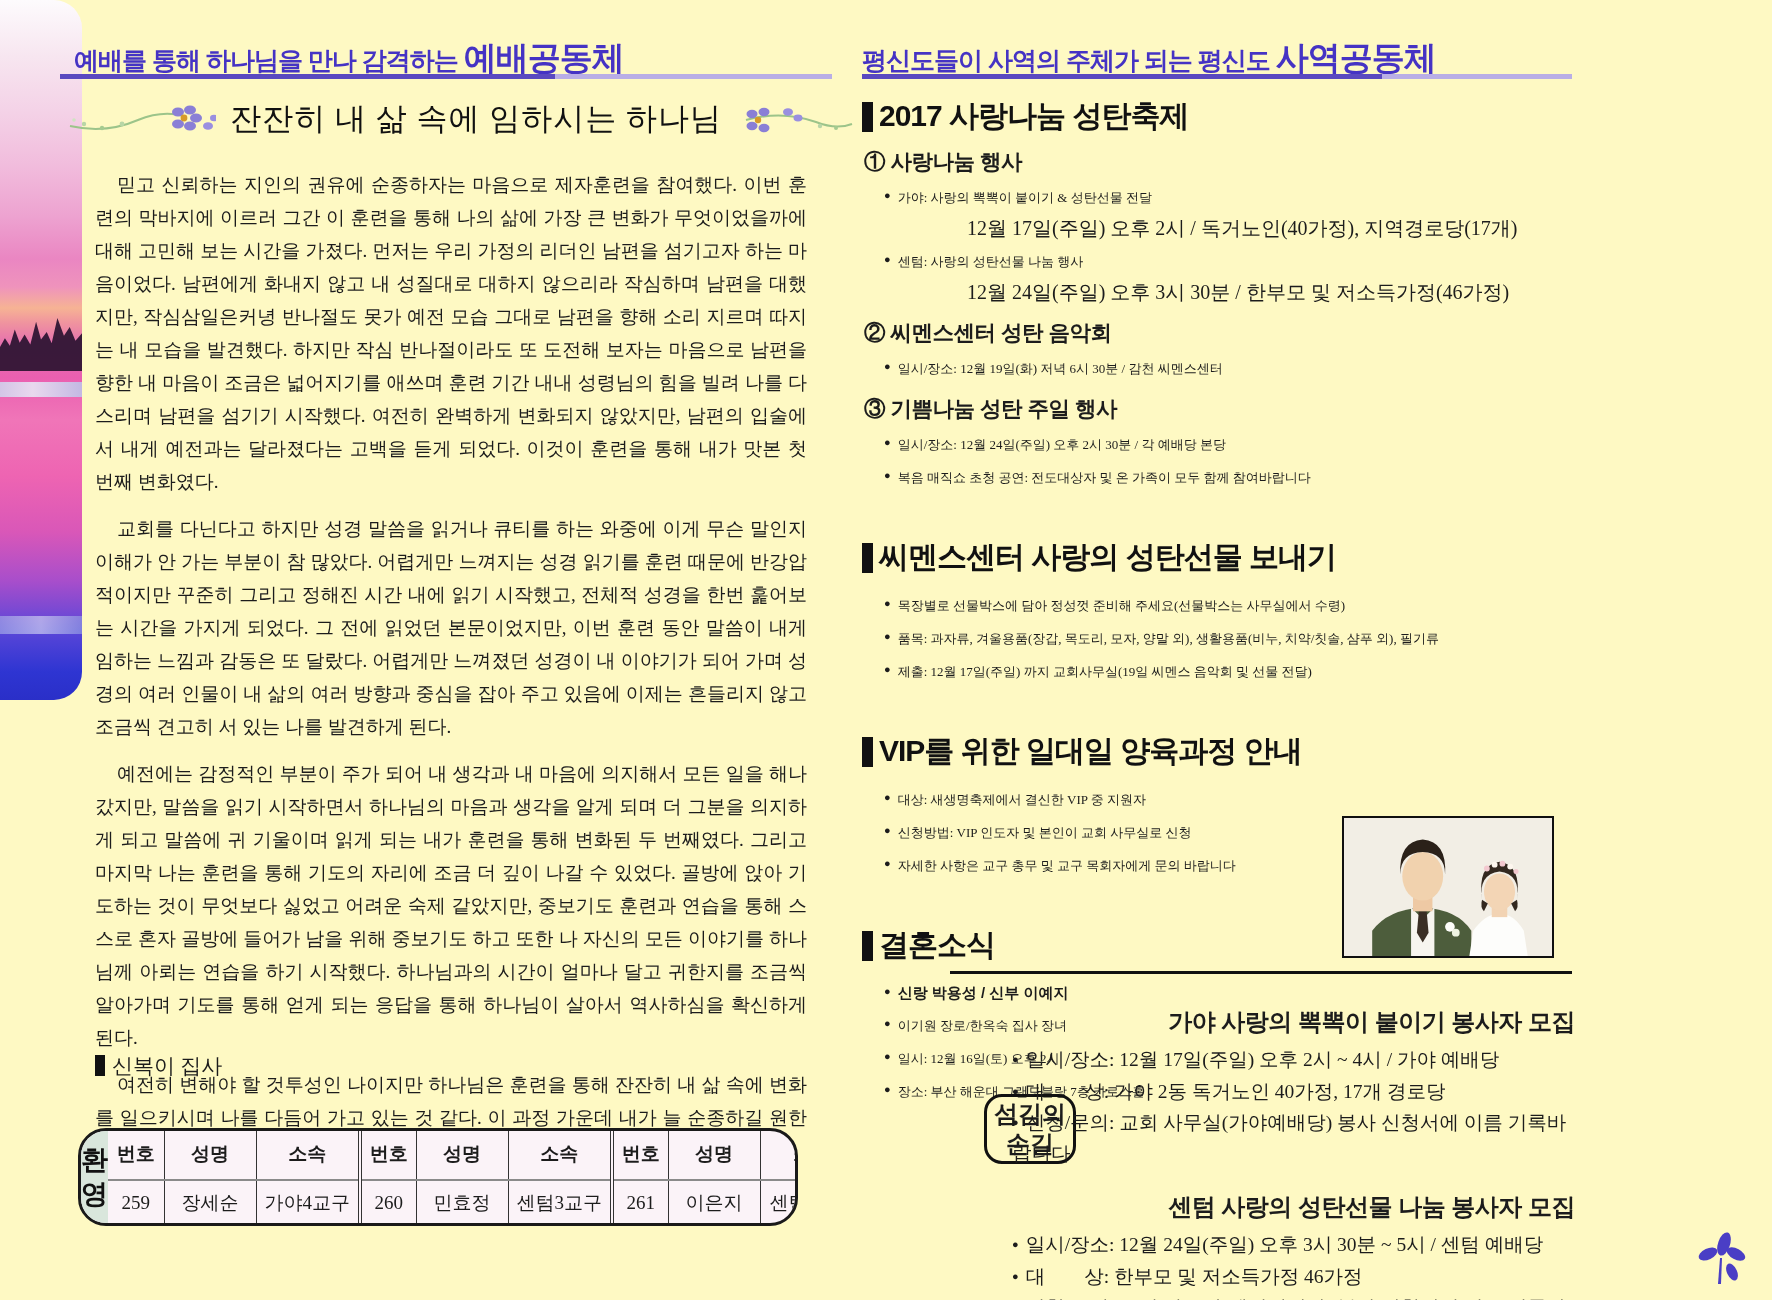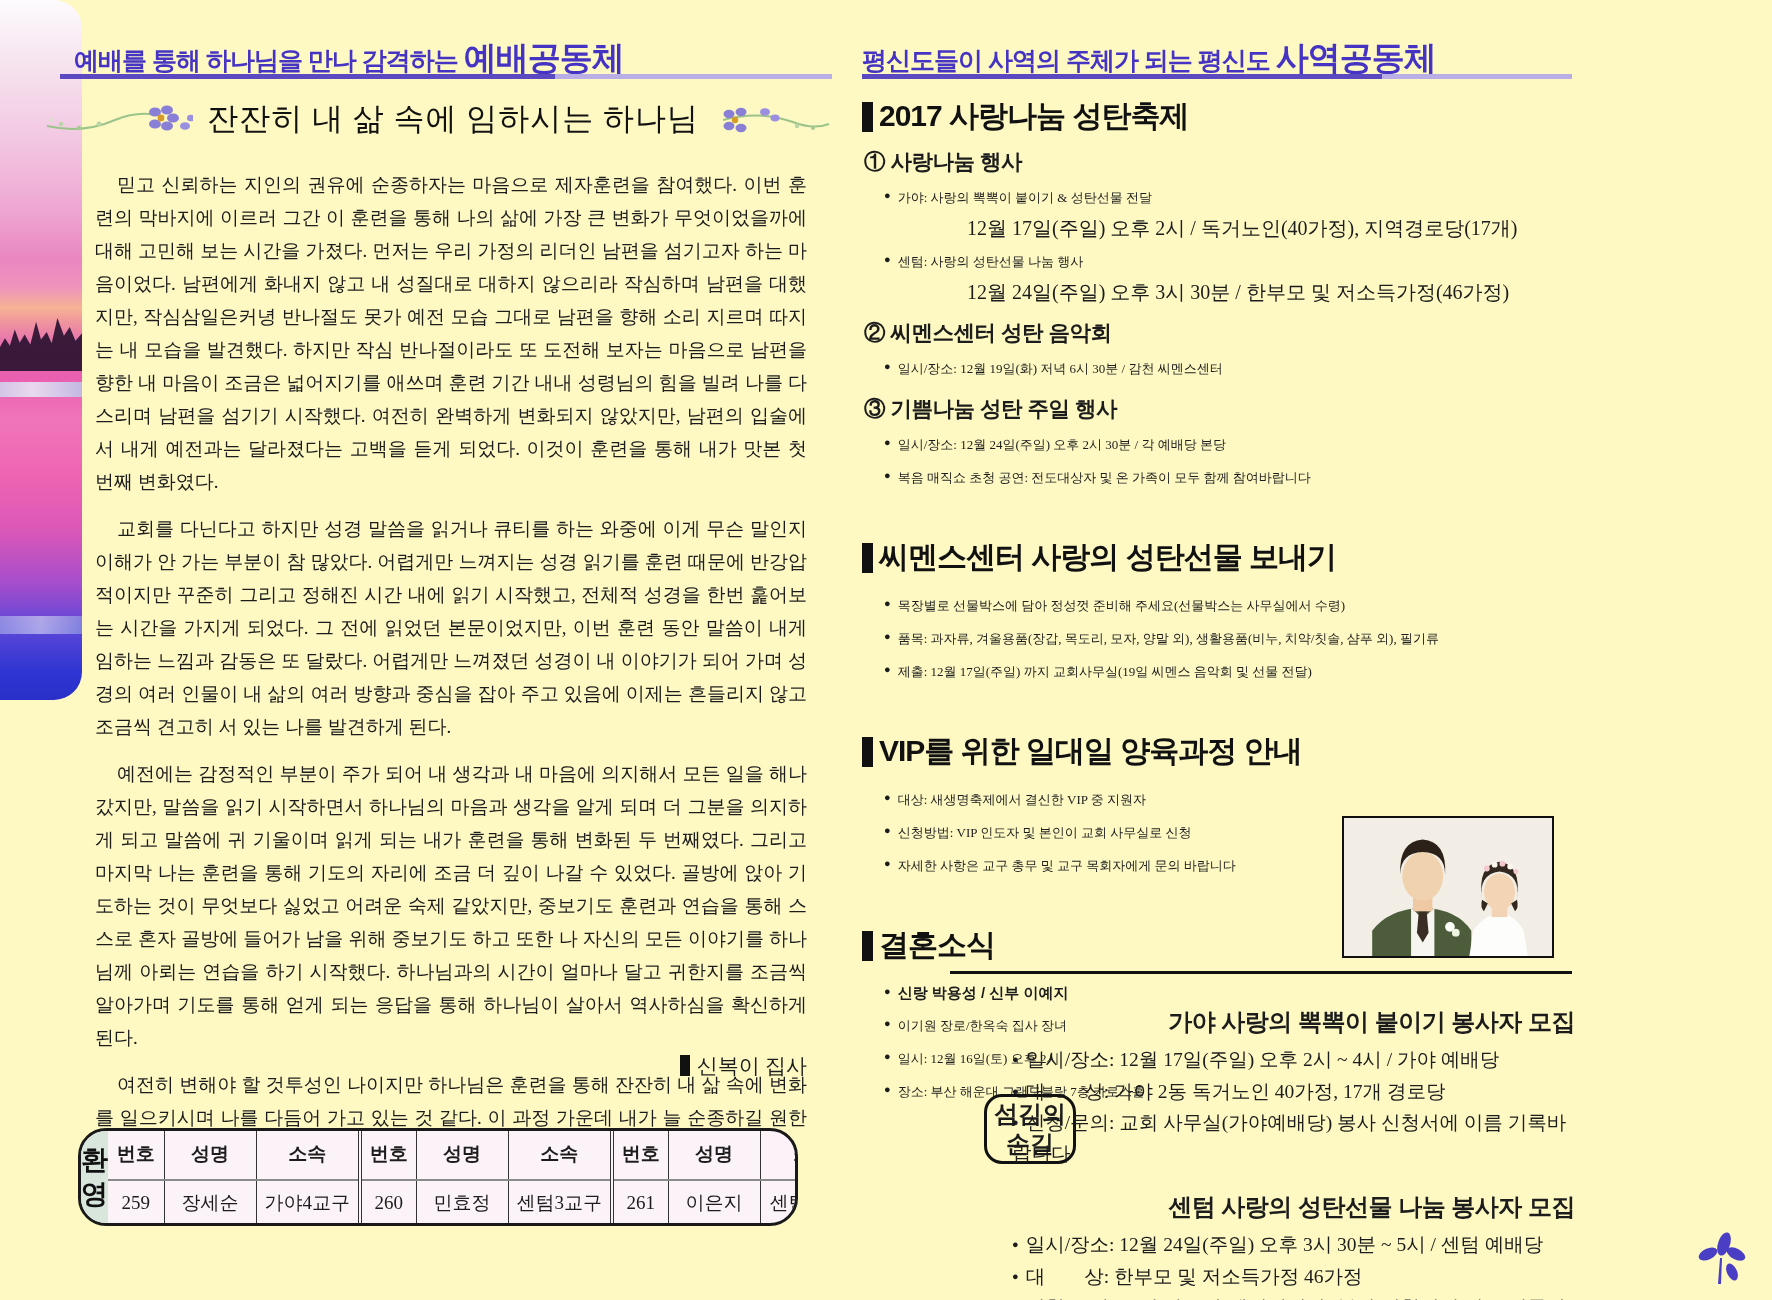--- a/index.html
+++ b/index.html
@@ -46,34 +46,34 @@
   
   .col-head { position: absolute; font-family: "Liberation Sans", sans-serif; color:#4533c4; white-space: nowrap; }
   .col-head .pre  { font-size: 25px; font-weight: bold; letter-spacing: -1px; }
   .col-head .emph { font-size: 33px; font-weight: bold; letter-spacing: -1px; }
   .head-rule { position: absolute; height: 5px; }
   .head-rule .dark  { position:absolute; left:0; top:0; height:100%; background:#5a49c0; }
   .head-rule .light { position:absolute; top:0; height:100%; background:#b9aee6; }
 
   
   .doc-title-row {
-    position: absolute; left: 83px; top: 98px; width: 710px;
+    position: absolute; left: 106px; top: 98px; width: 710px;
     display: flex; align-items: center; justify-content: center; gap: 14px;
   }
   .doc-title { font-size: 31px; letter-spacing: 1px; color:#111; white-space: nowrap; }
   .ornament { flex: 0 0 auto; }
 
   .essay {
     position: absolute; left: 95px; top: 168px; width: 712px;
     font-size: 19px; line-height: 33px; text-align: justify;
   }
   .essay p { text-indent: 22px; margin-bottom: 14px; }
   .signature {
     position: absolute; left: 95px; top: 1052px; width: 712px;
-    text-align: right; font-size: 21px;
+    text-align: left; font-size: 21px;
   }
   .bar {
     display: inline-block; width: 10px; height: 21px; background: #111;
     vertical-align: -3px; margin-right: 7px;
   }
 
   
   .welcome-box {
     position: absolute; left: 78px; top: 1128px; width: 720px; height: 98px;
     border: 3px solid #1a1a1a; border-radius: 28px;

